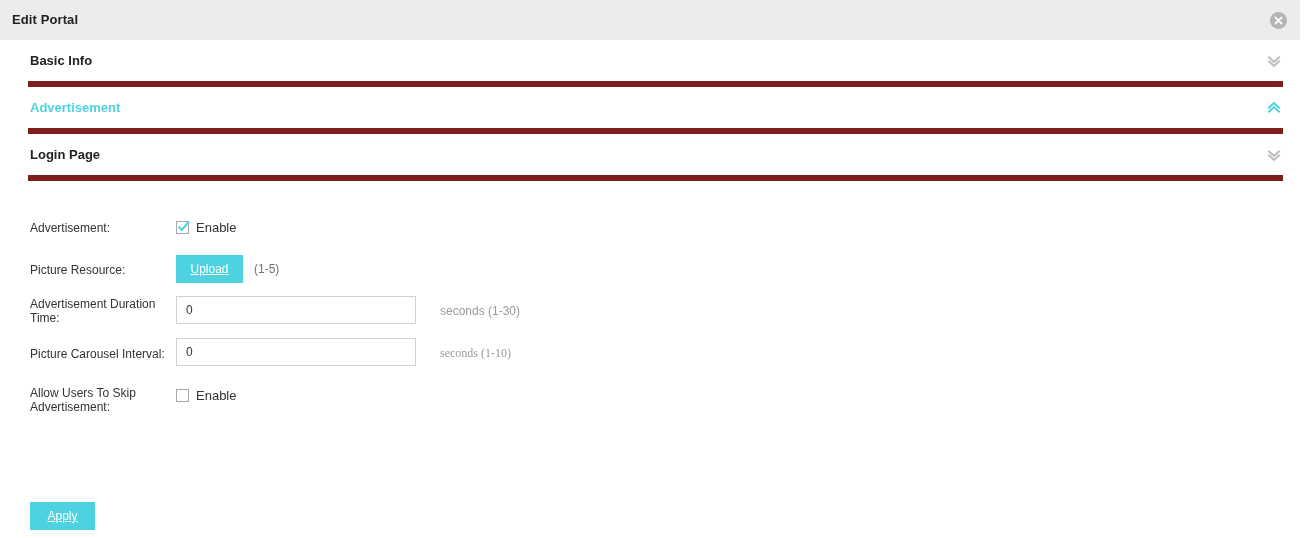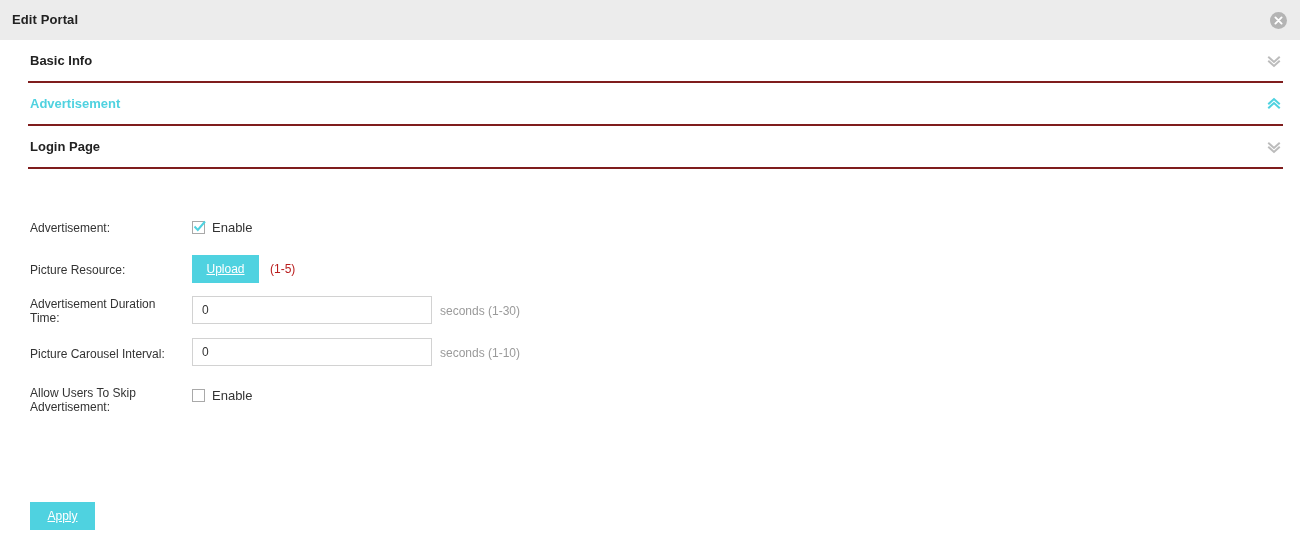--- a/index.html
+++ b/index.html
@@ -45,21 +45,21 @@
 
   
   .accordion {
     position: absolute;
     left: 28px; top: 40px;
     width: 1255px;
   }
   .section-head {
     position: relative;
     height: 41px;
-    border-bottom: 2px solid #7f1d1d;
+    border-bottom: 6px solid #7f1d1d;
     cursor: pointer;
   }
   .section-title {
     position: absolute;
     left: 2px;
     top: 13px;
     font-size: 13px;
     font-weight: bold;
     color: #222222;
   }
@@ -87,21 +87,21 @@
   .lbl {
     position: absolute;
     left: 30px;
     width: 150px;
     font-size: 12px;
     color: #333333;
     line-height: 14px;
   }
   .ctrl {
     position: absolute;
-    left: 192px;
+    left: 176px;
   }
 
   
   .cbwrap { display: flex; align-items: center; }
   .cbox {
     width: 13px; height: 13px;
     border: 1px solid #a9a9a9;
     background: #ffffff;
     box-sizing: border-box;
     position: relative;
@@ -129,21 +129,21 @@
     text-decoration: underline;
   }
   .upload-btn { width: 67px; height: 28px; line-height: 28px; }
   .apply-btn  {
     position: absolute;
     left: 30px; top: 502px;
     width: 65px; height: 28px; line-height: 28px;
   }
   .hint {
     font-size: 12px;
-    color: #b91c1c;
+    color: #737373;
   }
   .hint-inline { margin-left: 11px; }
 
   
   .tinput {
     width: 240px;
     height: 28px;
     box-sizing: border-box;
     border: 1px solid #d2d2d2;
     background: #ffffff;
@@ -234,21 +234,21 @@
       <input class="tinput" type="text" value="0" style="">
     </div>
     <span class="unit" style="top:16px;">seconds (1-30)</span>
   </div>
 
   <div class="row" style="height:42px;">
     <span class="lbl" style="top:17px;">Picture Carousel Interval:</span>
     <div class="ctrl" style="top:8px;">
       <input class="tinput" type="text" value="0" style="">
     </div>
-    <span class="unit" style="top:16px;">seconds (1-10)</span>
+    <span class="unit" style="top:16px;font-family:Liberation Serif, serif;">seconds (1-10)</span>
   </div>
 
   <div class="row" style="height:42px;">
     <span class="lbl" style="top:14px;">Allow Users To Skip Advertisement:</span>
     <div class="ctrl cbwrap" style="top:16px;">
       <span class="cbox"></span>
       <span class="cblabel">Enable</span>
     </div>
   </div>
 

